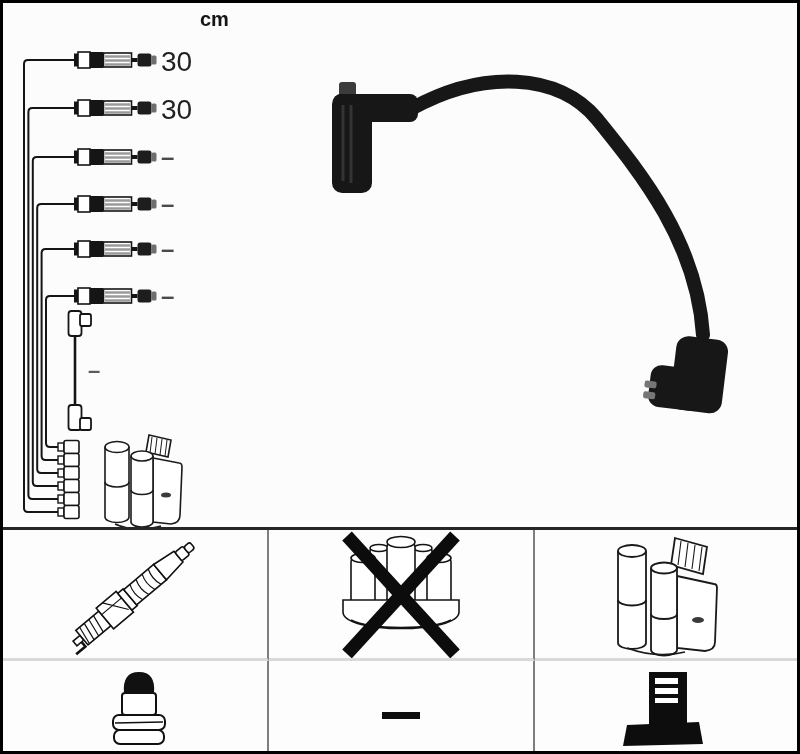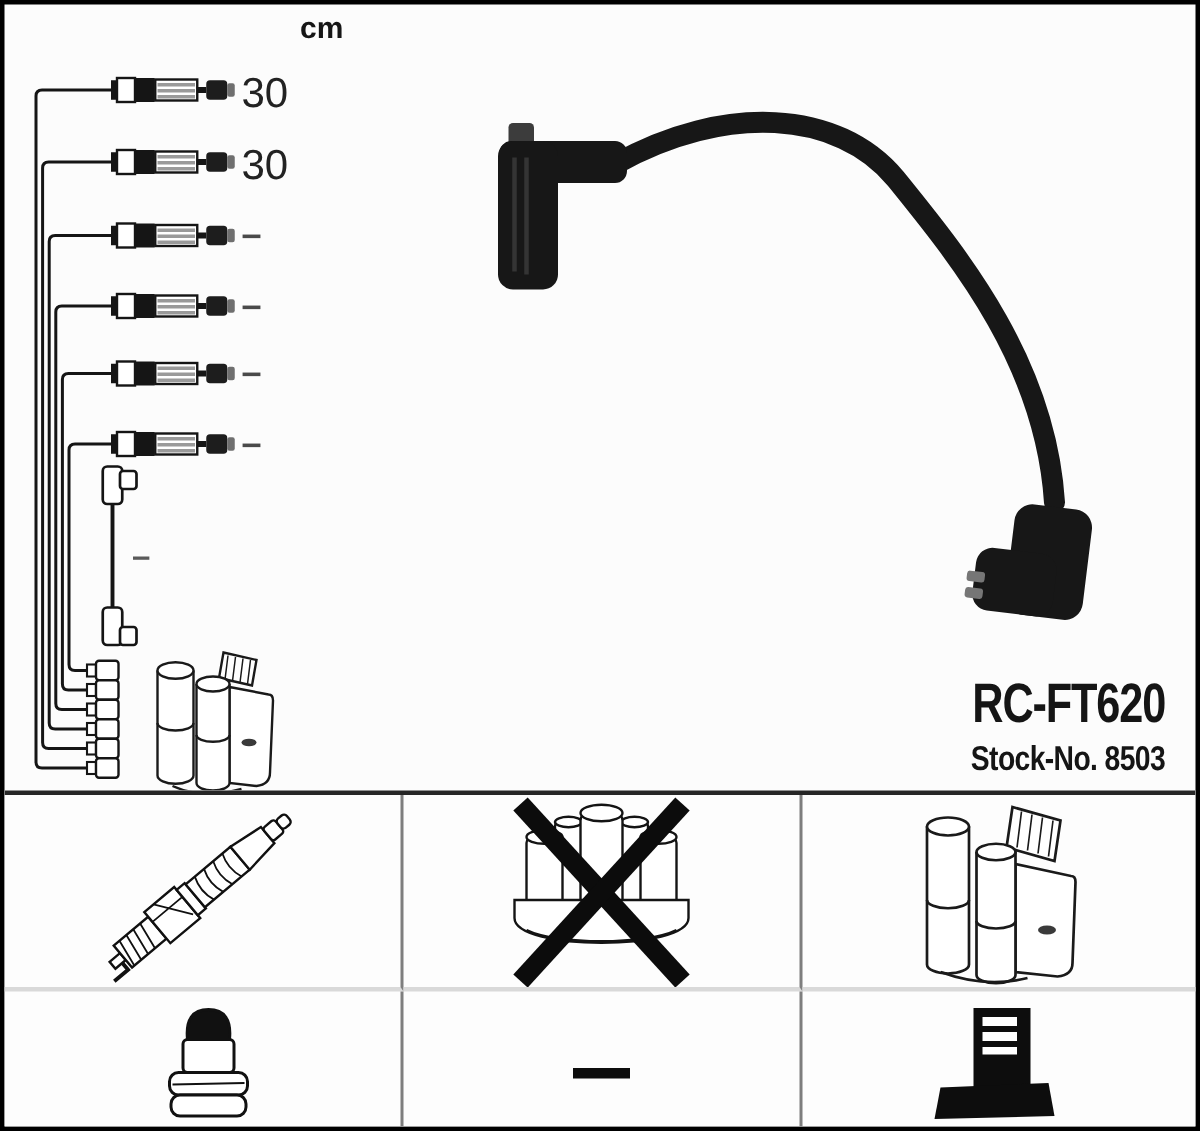--- a/index.html
+++ b/index.html
@@ -149,24 +149,20 @@
 
     <div id="cm-header">cm</div>
     <div class="mval num" style="top:43px">30</div>
     <div class="mval num" style="top:91px">30</div>
     <div class="mval dash" style="top:140px">–</div>
     <div class="mval dash" style="top:187px">–</div>
     <div class="mval dash" style="top:232px">–</div>
     <div class="mval dash" style="top:279px">–</div>
     <div id="coil-wire-value">–</div>
 
-    <div id="product-block">
-      <div id="product-code">RC-FT620</div>
-      <div id="product-stock">Stock-No. 8503</div>
-    </div>
   </div>
 
   <div id="legend-grid">
 
     <div class="cell col-a row-1">
       <svg width="264" height="128" viewBox="0 0 264 128">
         <g transform="translate(131,64) rotate(-40)" fill="#ffffff" stroke="#111111" stroke-width="1.6">
           <path d="M-83,9 h12 v-9" fill="none" stroke-width="2.6"></path>
           <rect x="-77" y="-3" width="9" height="6"></rect>
           <rect x="-68" y="-9.5" width="30" height="19"></rect>

